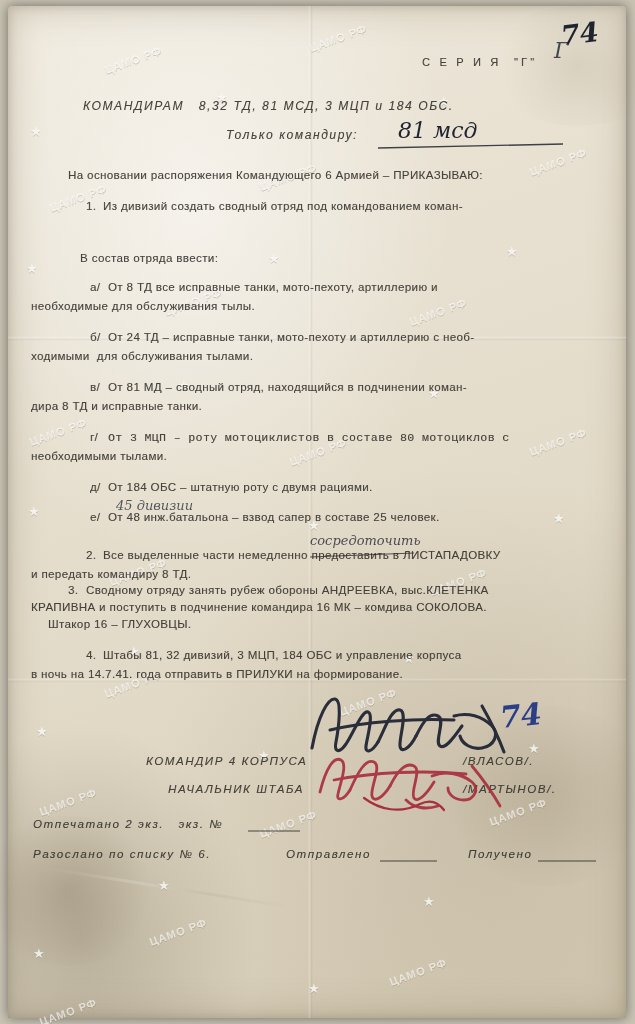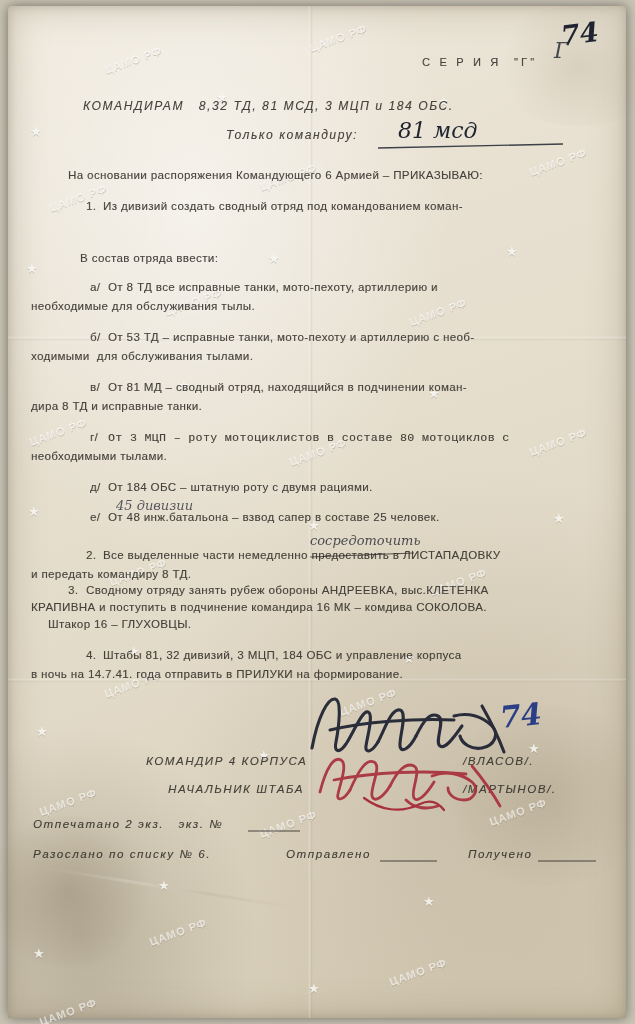--- a/index.html
+++ b/index.html
@@ -171,21 +171,21 @@
     <div class="tx" style="left:78px;top:194px;">1.</div>
     <div class="tx" style="left:95px;top:194px;">Из дивизий создать сводный отряд под командованием коман-</div>
 
     <div class="tx" style="left:72px;top:246px;">В состав отряда ввести:</div>
 
     <div class="tx" style="left:82px;top:275px;">а/</div>
     <div class="tx" style="left:100px;top:275px;">От 8 ТД все исправные танки, мото-пехоту, артиллерию и</div>
     <div class="tx" style="left:23px;top:294px;">необходимые для обслуживания тылы.</div>
 
     <div class="tx" style="left:82px;top:325px;">б/</div>
-    <div class="tx" style="left:100px;top:325px;">От 53 ТД – исправные танки, мото-пехоту и артиллерию с необ-</div>
+    <div class="tx" style="left:100px;top:325px;">От 24 ТД – исправные танки, мото-пехоту и артиллерию с необ-</div>
     <div class="tx" style="left:23px;top:344px;">ходимыми  для обслуживания тылами.</div>
 
     <div class="tx" style="left:82px;top:375px;">в/</div>
     <div class="tx" style="left:100px;top:375px;">От 81 МД – сводный отряд, находящийся в подчинении коман-</div>
     <div class="tx" style="left:23px;top:394px;">дира 8 ТД и исправные танки.</div>
 
     <div class="tx" style="left:82px;top:425px;">г/</div>
     <div class="tx" style="left:100px;top:425px;font-family:Liberation Mono, monospace;">От 3 МЦП – роту мотоциклистов в составе 80 мотоциклов с</div>
     <div class="tx" style="left:23px;top:444px;">необходимыми тылами.</div>
 

